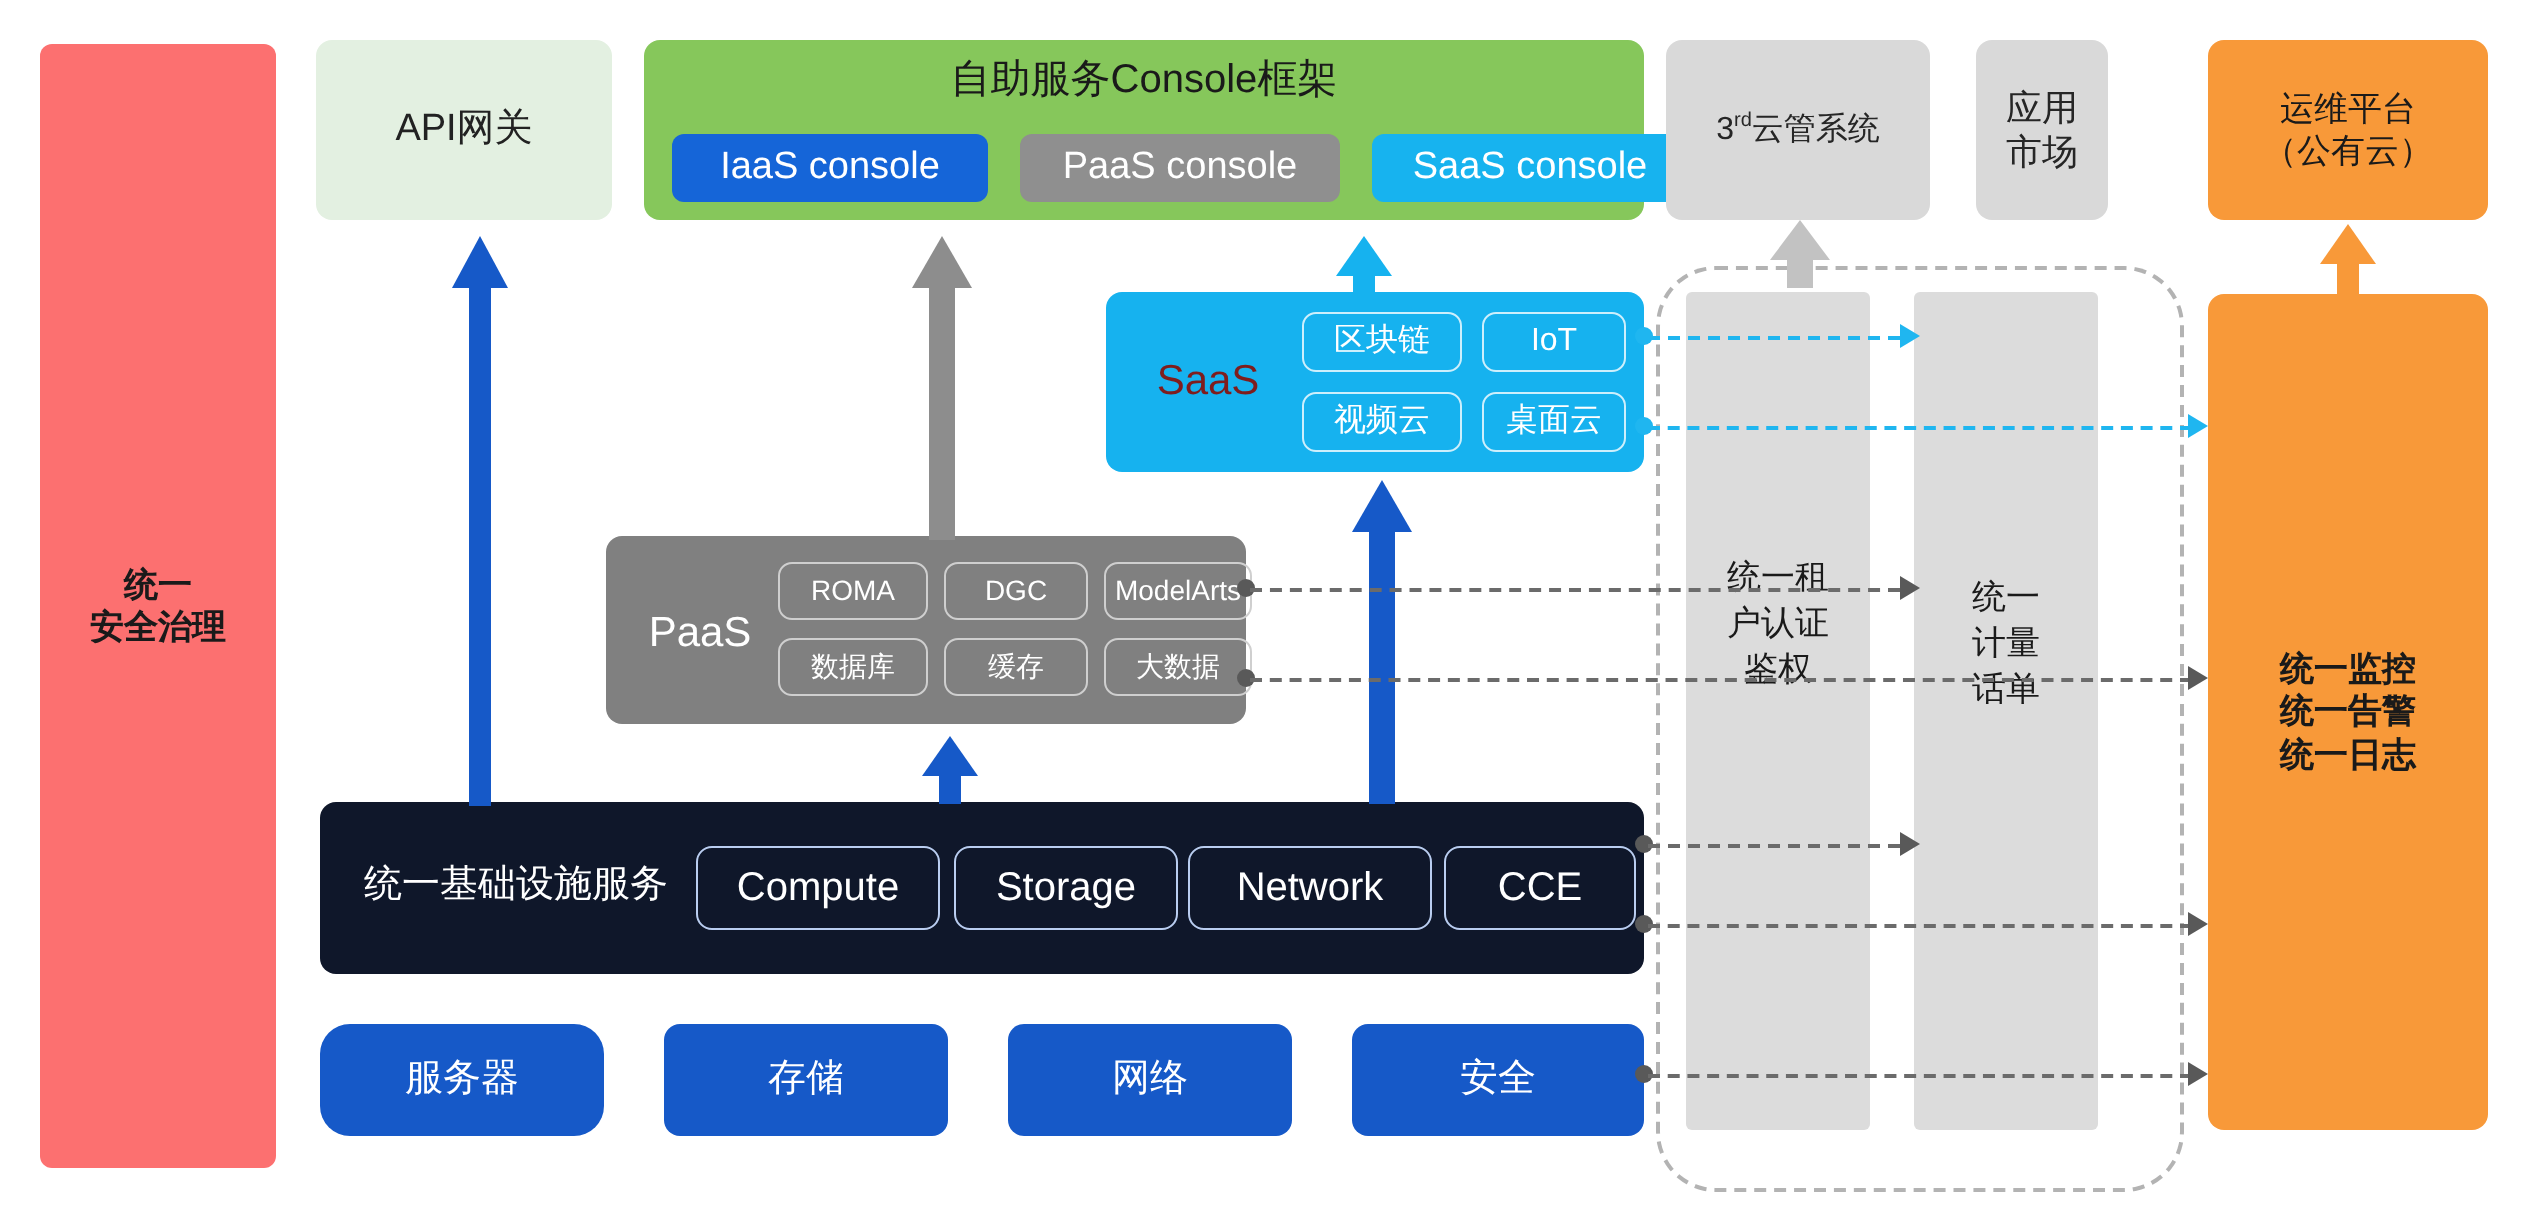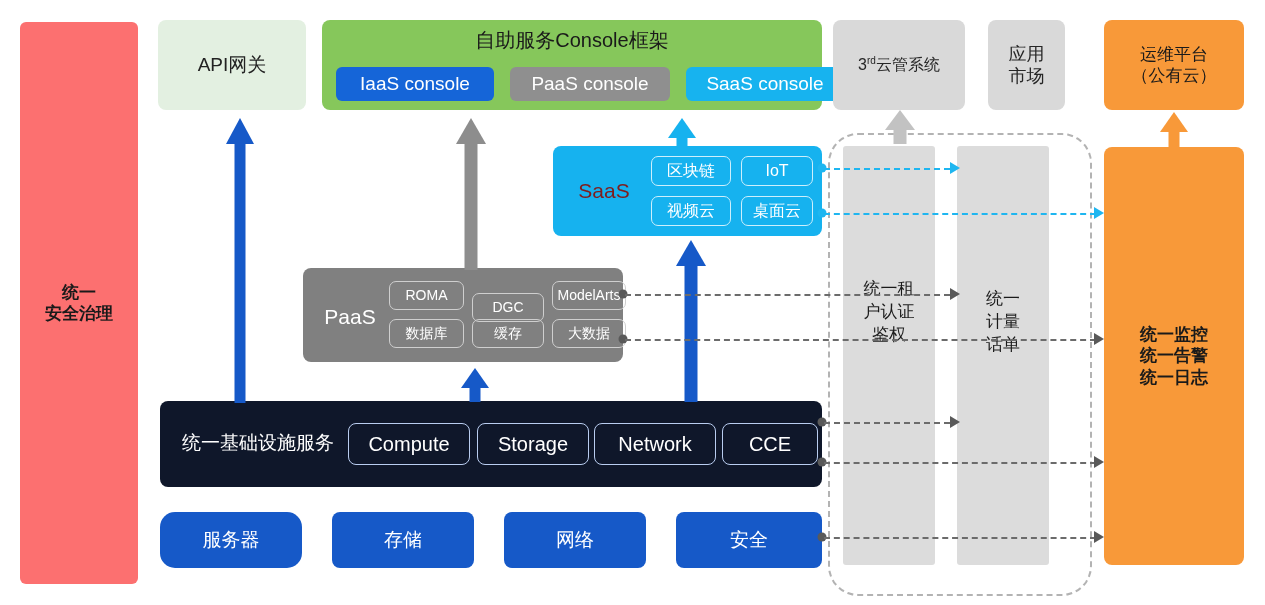--- a/index.html
+++ b/index.html
@@ -22,21 +22,21 @@
   .console-chip{position:absolute;top:47px;height:34px;border-radius:6px;display:flex;align-items:center;
                 justify-content:center;color:#fff;font-size:19px;}
   .chip-iaas{left:14px;width:158px;background:#1565d8;}
   .chip-paas{left:188px;width:160px;background:#8f8f8f;}
   .chip-saas{left:364px;width:158px;background:#17b3ef;}
 
   
   .third-sys{left:833px;top:20px;width:132px;height:90px;background:#d9d9d9;border-radius:8px;
              color:#262626;font-size:16px;}
   .third-sys sup{font-size:10px;vertical-align:super;}
-  .app-market{left:988px;top:20px;width:77px;height:90px;background:#d9d9d9;border-radius:8px;
+  .app-market{left:988px;top:20px;width:66px;height:90px;background:#d9d9d9;border-radius:8px;
               color:#262626;font-size:18px;}
 
   
   .ops-top{left:1104px;top:20px;width:140px;height:90px;background:#f89939;border-radius:8px;
            color:#1a1a1a;font-size:17px;}
   .ops-col{left:1104px;top:147px;width:140px;height:418px;background:#f89939;border-radius:8px;
            color:#1a1a1a;font-size:17px;font-weight:600;}
 
   
   .saas{left:553px;top:146px;width:269px;height:90px;background:#16b2ef;border-radius:8px;display:block;}
@@ -47,21 +47,21 @@
   .sc2{left:188px;top:10px;width:70px;}
   .sc3{left:98px;top:50px;width:78px;}
   .sc4{left:188px;top:50px;width:70px;}
 
   
   .paas{left:303px;top:268px;width:320px;height:94px;background:#808080;border-radius:8px;display:block;}
   .paas-label{position:absolute;left:10px;top:36px;width:74px;text-align:center;color:#fff;font-size:21px;}
   .paas-chip{position:absolute;height:27px;border:1.5px solid #cfcfcf;border-radius:7px;
              display:flex;align-items:center;justify-content:center;color:#fff;font-size:14px;}
   .pc1{left:86px;top:13px;width:73px;}
-  .pc2{left:169px;top:13px;width:70px;margin-top:12px;}
+  .pc2{left:169px;top:13px;width:70px;}
   .pc3{left:249px;top:13px;width:72px;}
   .pc4{left:86px;top:51px;width:73px;}
   .pc5{left:169px;top:51px;width:70px;}
   .pc6{left:249px;top:51px;width:72px;}
 
   
   .iaas-band{left:160px;top:401px;width:662px;height:86px;background:#0f172a;border-radius:8px;display:block;}
   .iaas-label{position:absolute;left:12px;top:30px;width:172px;text-align:center;color:#fff;font-size:19px;}
   .iaas-chip{position:absolute;top:22px;height:40px;border:1.8px solid #b9cdf0;border-radius:8px;
              display:flex;align-items:center;justify-content:center;color:#fff;font-size:20px;}

